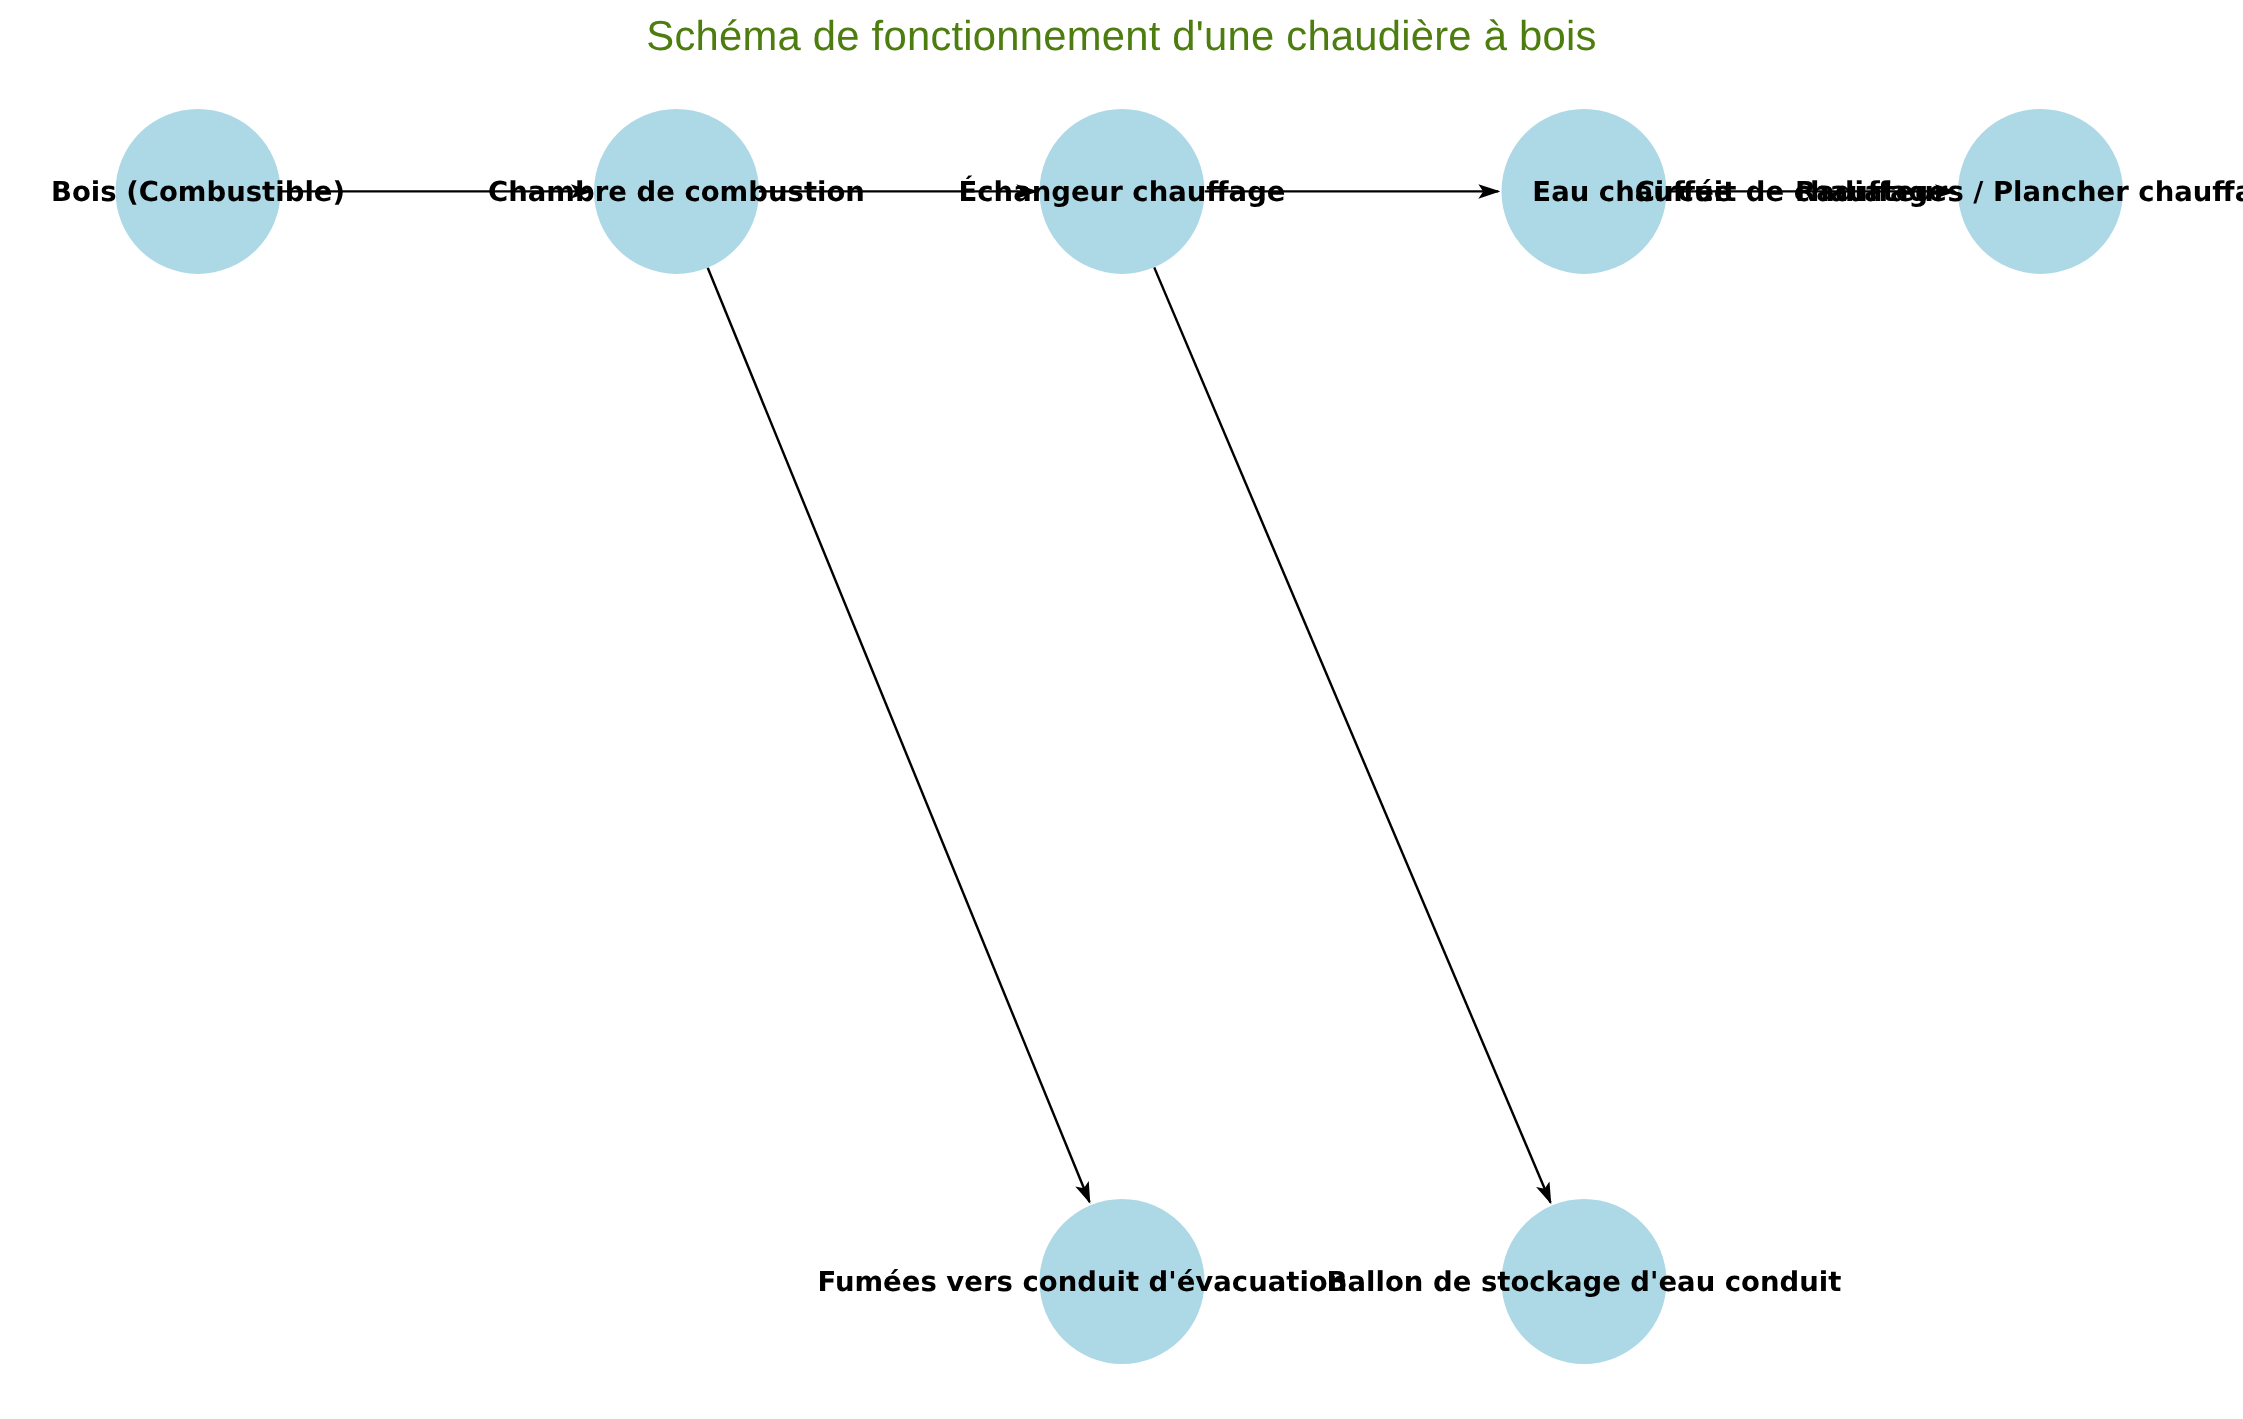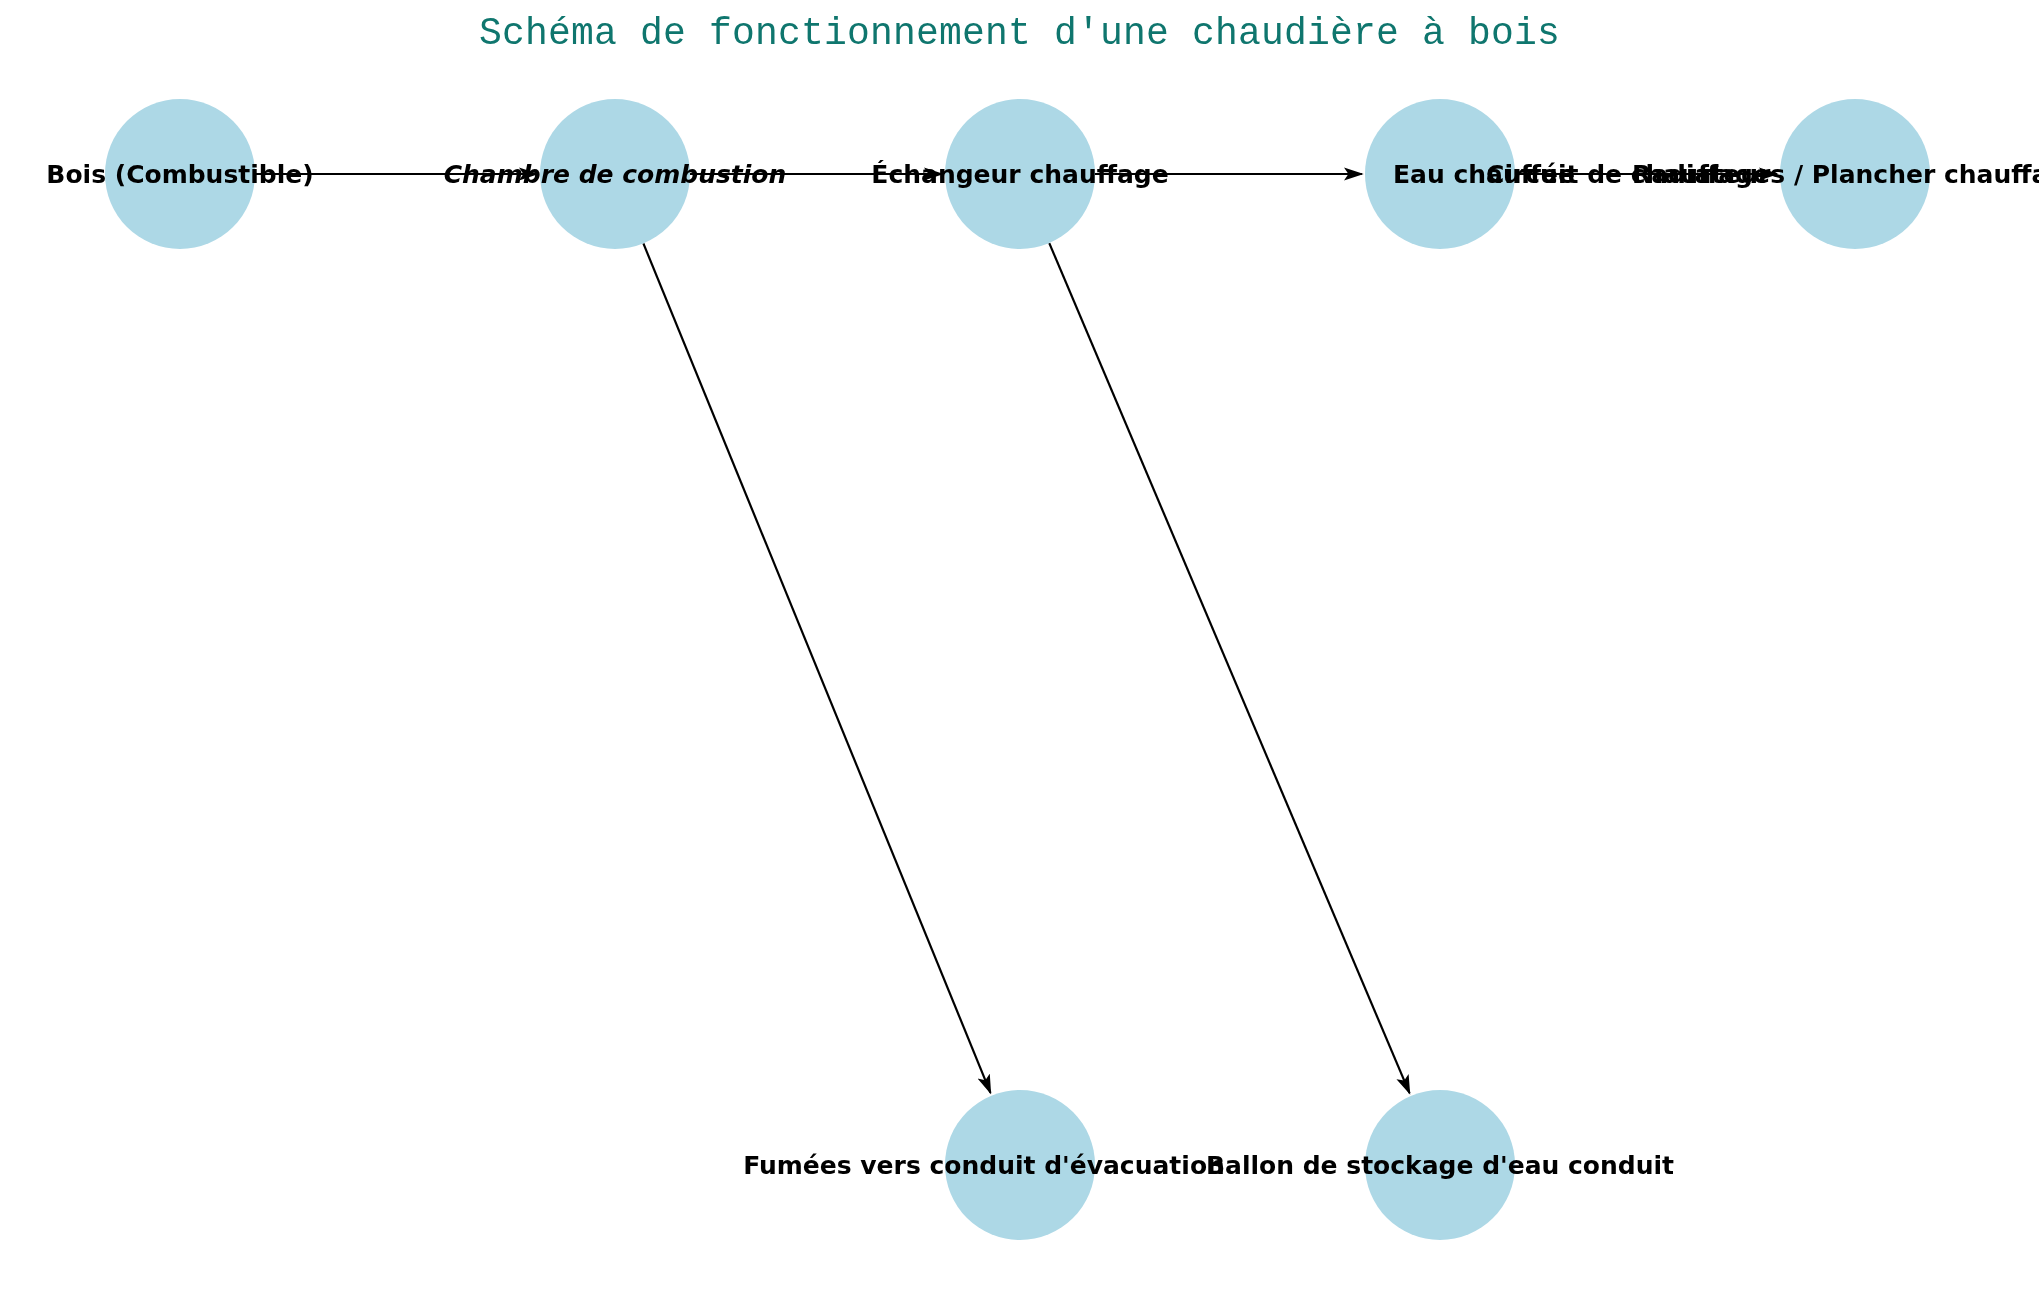--- a/index.html
+++ b/index.html
@@ -22,24 +22,24 @@
     width: 2039px;
     height: 1290px;
   }
 
   .diagram-title {
     position: absolute;
     left: 0;
     top: 12px;
     width: 2039px;
     text-align: center;
-    font-family: Liberation Mono, monospace;
+    font-family: Liberation Sans, sans-serif;
     font-size: 38px;
     font-weight: 400;
-    color: #0f766e;
+    color: #4d7c0f;
     letter-spacing: 0.2px;
     white-space: nowrap;
   }
 
   .graph-layer {
     position: absolute;
     left: 0;
     top: 0;
     width: 2039px;
     height: 1290px;
@@ -82,21 +82,21 @@
         <circle cx="1020" cy="174" r="75" fill="#add8e6"></circle>
         <circle cx="1440" cy="174" r="75" fill="#add8e6"></circle>
         <circle cx="1855" cy="174" r="75" fill="#add8e6"></circle>
         <circle cx="1020" cy="1165" r="75" fill="#add8e6"></circle>
         <circle cx="1440" cy="1165" r="75" fill="#add8e6"></circle>
       </g>
   </svg>
 
   <div id="labels-group">
       <div class="node-label" style="left: 180px; top: 174px;">Bois (Combustible)</div>
-      <div class="node-label" style="left: 615px; top: 174px; font-style: italic;">Chambre de combustion</div>
+      <div class="node-label" style="left: 615px; top: 174px;">Chambre de combustion</div>
       <div class="node-label" style="left: 1020px; top: 174px;">Échangeur chauffage</div>
       <div class="node-label" style="left: 1440px; top: 174px; margin-left: 44px;">Eau chauffée</div>
       <div class="node-label" style="left: 1855px; top: 174px;">Radiateurs / Plancher chauffant</div>
       <div class="node-label" style="left: 984px; top: 1165px;">Fumées vers conduit d'évacuation</div>
       <div class="node-label" style="left: 1440px; top: 1165px;">Ballon de stockage d'eau conduit</div>
       <div class="node-label" style="left: 1628px; top: 174px;">Circuit de chauffage</div>
     </div>
 </div>
 
 <div class="diagram-title">Schéma de fonctionnement d'une chaudière à bois</div>

